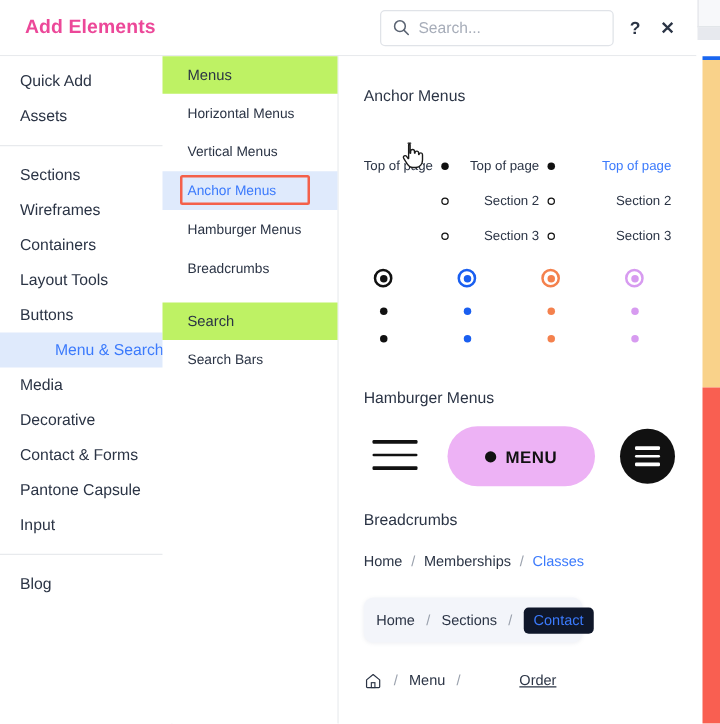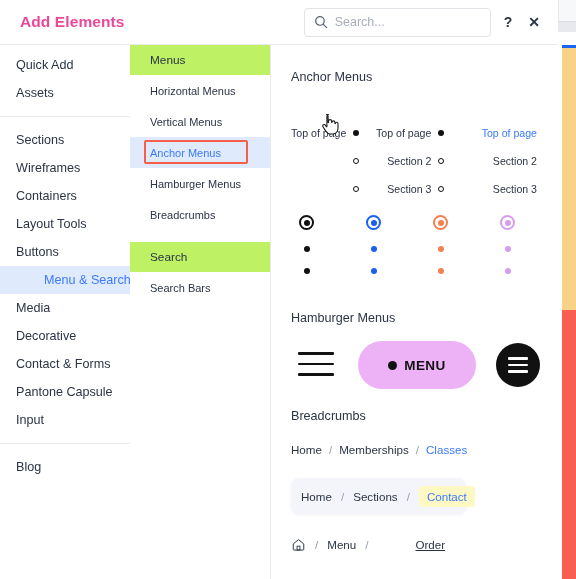--- a/index.html
+++ b/index.html
@@ -176,21 +176,21 @@
   .bc-active { color: #3b7afc; }
   .bc-card {
     margin: 22px 0 0 20px; width: 175px; height: 36px;
     background: #f3f5fa; border-radius: 8px;
     display: flex; align-items: center; gap: 9px;
     padding: 0 10px;
     font-size: 11.6px; color: #2b3445;
     box-shadow: 0 1px 3px rgba(120,130,160,.10);
   }
   .bc-chip {
-    background: #fef9c3; color: #3b7afc;
+    background: #0f172a; color: #3b7afc;
     padding: 4px 8px; border-radius: 4px;
   }
   .bc-home {
     display: flex; align-items: center; gap: 9px;
     padding-left: 20px; margin-top: 23px;
     font-size: 11.6px; color: #2b3445;
   }
   .bc-under { text-decoration: underline; padding-left: 38px; }
 
   

